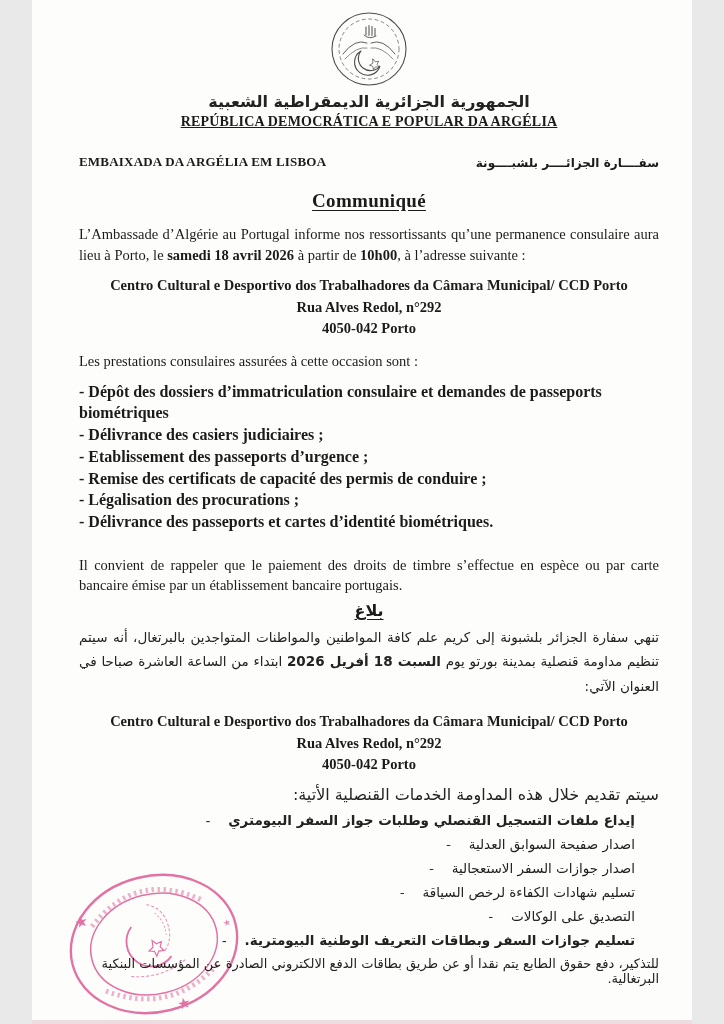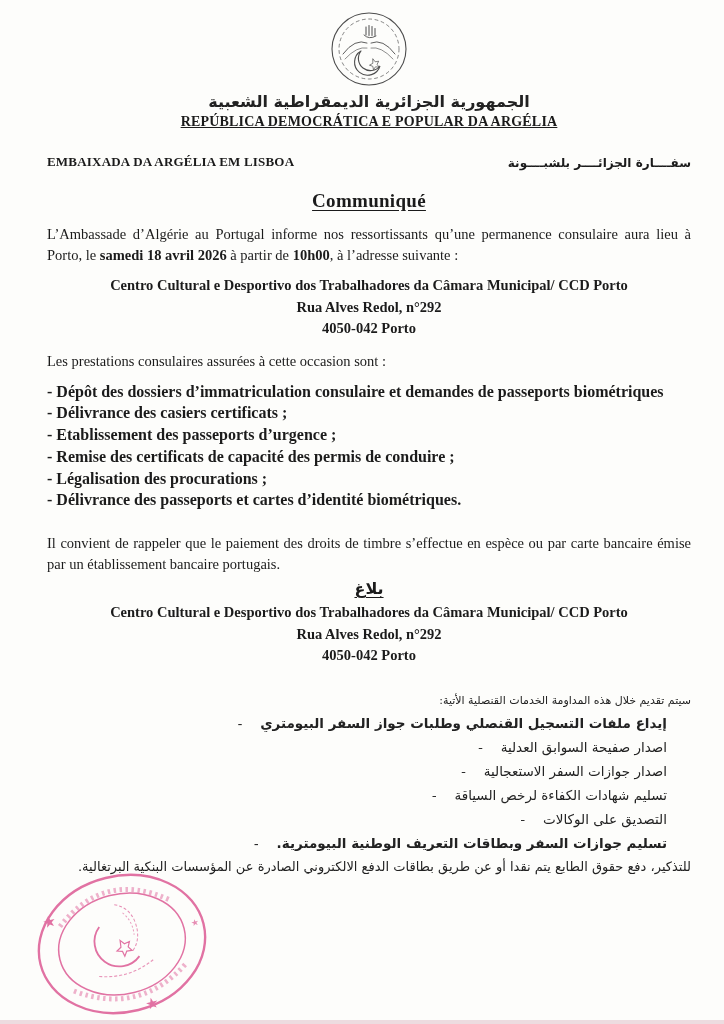--- a/index.html
+++ b/index.html
@@ -1,18 +1,18 @@
 <!DOCTYPE html>
 <html><head>
 <meta charset="utf-8">
 <style>
   html,body{margin:0;padding:0;background:#e9e9e9;}
   .page{
     position:relative;
-    width:724px;height:1024px;
+    width:660px;height:1024px;
     margin:0 auto;
     background:#fdfdfb;
     overflow:hidden;
     font-family:"Liberation Serif", serif;
     color:#1b1b1b;
     box-sizing:border-box;
   }
   .content{padding:0 33px 0 47px;}
   .emblem{display:block;margin:10px auto 0;}
   .republic-ar{
@@ -33,22 +33,22 @@
   .fr-list{margin-top:11px;font-weight:bold;font-size:16px;line-height:1.36;}
   .ar-title{
     text-align:center;font-family:"DejaVu Sans",sans-serif;font-size:16px;font-weight:bold;
     margin-top:5px;text-decoration:underline;text-underline-offset:3px;
   }
   .ar-para{
     direction:rtl;font-family:"DejaVu Sans",sans-serif;font-size:13.5px;
     line-height:1.8;text-align:justify;margin-top:5px;color:#222;
   }
   .ar-services-intro{
-    direction:rtl;font-family:"DejaVu Sans",sans-serif;font-size:11px;
-    margin-top:27px;padding-left:40px;color:#222;
+    direction:rtl;font-family:"DejaVu Sans",sans-serif;font-size:16px;
+    margin-top:9px;padding-left:40px;color:#222;
   }
   .ar-list{margin-top:8px;padding-right:24px;}
   .ar-item{
     display:flex;justify-content:flex-end;align-items:baseline;gap:18px;
     margin-bottom:7px;font-family:"DejaVu Sans",sans-serif;font-size:13.5px;color:#222;
   }
   .ar-item .dash{font-family:"Liberation Serif",serif;}
   .ar-item .txt{direction:rtl;unicode-bidi:isolate;}
   .ar-item.bold{font-weight:bold;}
   .ar-footnote{
@@ -98,31 +98,32 @@
     <div class="venue">
       <div>Centro Cultural e Desportivo dos Trabalhadores da Câmara Municipal/ CCD Porto</div>
       <div>Rua Alves Redol, n°292</div>
       <div>4050-042 Porto</div>
     </div>
 
     <div class="services-intro">Les prestations consulaires assurées à cette occasion sont :</div>
 
     <div class="fr-list">
       <div>- Dépôt des dossiers d’immatriculation consulaire et demandes de passeports biométriques</div>
-      <div>- Délivrance des casiers certificats ;</div>
+      <div>- Délivrance des casiers judiciaires ;</div>
       <div>- Etablissement des passeports d’urgence ;</div>
       <div>- Remise des certificats de capacité des permis de conduire ;</div>
       <div>- Légalisation des procurations ;</div>
       <div>- Délivrance des passeports et cartes d’identité biométriques.</div>
     </div>
 
     <p class="para" style="margin-top:22px;">Il convient de rappeler que le paiement des droits de timbre s’effectue en espèce ou par carte bancaire émise par un établissement bancaire portugais.</p>
 
     <div class="ar-title" dir="rtl">بلاغ</div>
 
+    <p class="ar-para" dir="rtl"><span>تنهي سفارة الجزائر بلشبونة إلى كريم علم كافة المواطنين والمواطنات المتواجدين بالبرتغال، أنه سيتم تنظيم مداومة قنصلية بمدينة بورتو يوم </span><b>السبت 18 أفريل 2026</b><span> ابتداء من الساعة العاشرة صباحا في العنوان الآتي:</span></p>
 
     <div class="venue" style="margin-top:4px;">
       <div>Centro Cultural e Desportivo dos Trabalhadores da Câmara Municipal/ CCD Porto</div>
       <div>Rua Alves Redol, n°292</div>
       <div>4050-042 Porto</div>
     </div>
 
     <div class="ar-services-intro">سيتم تقديم خلال هذه المداومة الخدمات القنصلية الأتية:</div>
 
     <div class="ar-list">

